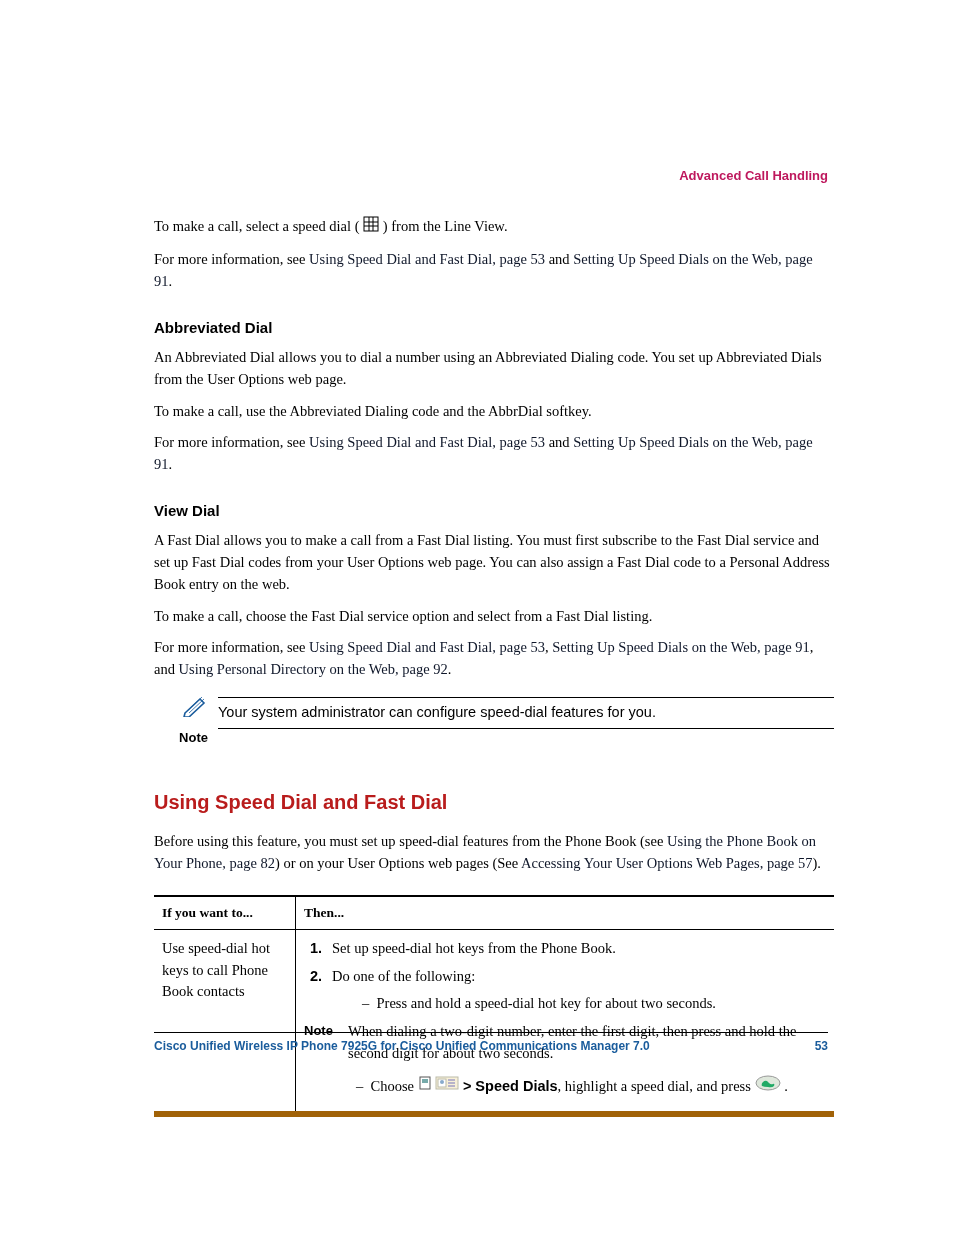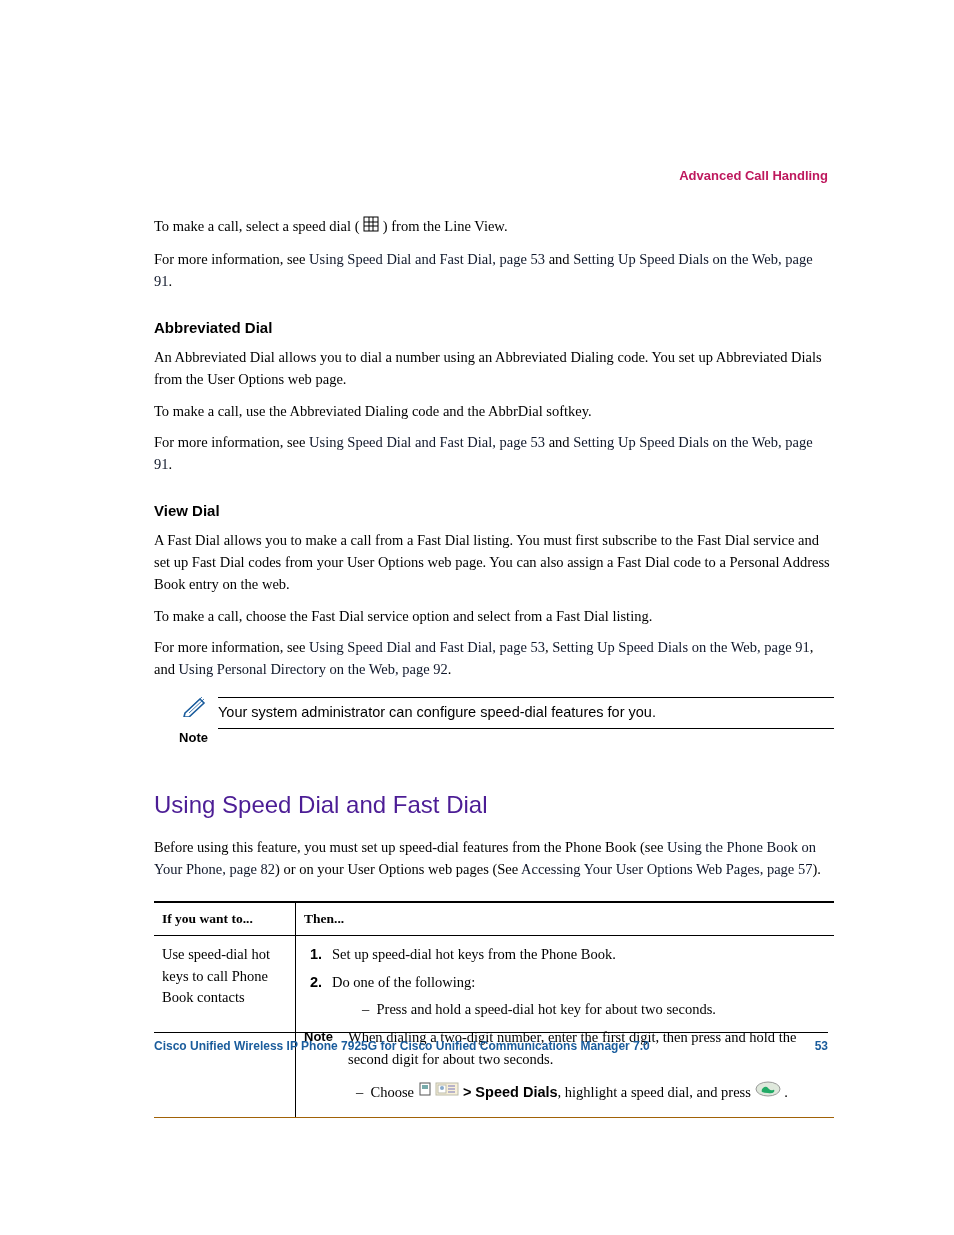--- a/index.html
+++ b/index.html
@@ -64,23 +64,23 @@
   }
   .note-content {
     flex: 1;
     border-top: 1px solid #000;
     border-bottom: 1px solid #000;
     padding: 4px 0;
     font-family: Liberation Sans, sans-serif;
   }
   .section-title {
     font-family: 'Arial Narrow', Arial, sans-serif;
-    font-weight: normal;
-    color: #4c1d95;
-    font-size: 24px;
+    font-weight: bold;
+    color: #b91c1c;
+    font-size: 20px;
     margin: 40px 0 14px 0;
     font-stretch: condensed;
   }
   table.proc {
     border-collapse: collapse;
     width: 100%;
     margin-top: 20px;
   }
   table.proc th {
     text-align: left;
@@ -91,21 +91,21 @@
     border-top: 2px solid #000;
     border-bottom: 1px solid #000;
   }
   table.proc th:first-child,
   table.proc td:first-child {
     border-right: 1px solid #000;
   }
   table.proc td {
     padding: 8px 8px;
     vertical-align: top;
-    border-bottom: 1px solid #a16207;
+    border-bottom: 6px solid #a16207;
     font-size: 14.5px;
   }
   .col1 { width: 125px; }
   ol.steps {
     margin: 0;
     padding-left: 22px;
   }
   ol.steps li {
     padding-left: 6px;
     margin-bottom: 6px;

